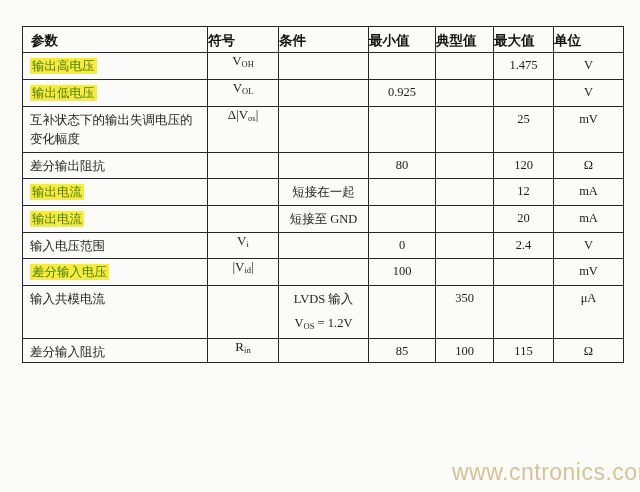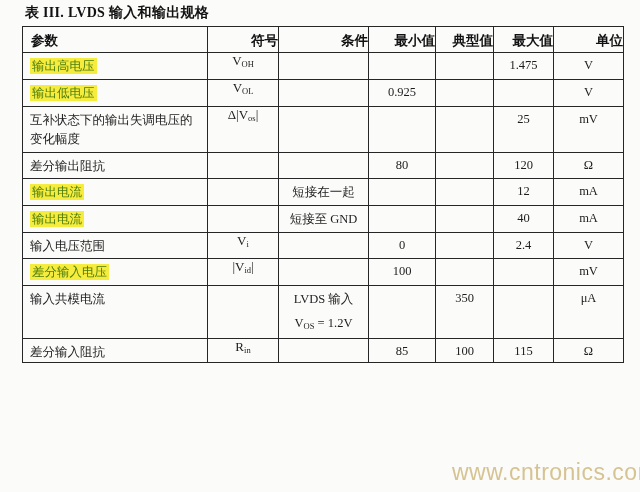--- a/index.html
+++ b/index.html
@@ -20,21 +20,21 @@
   table.spec {
     position:absolute; left:22px; top:26px;
     width:601px; border-collapse:collapse; table-layout:fixed;
   }
   .spec td, .spec th {
     border:1.6px solid #262626;
     vertical-align:top; overflow:hidden;
     padding:0;
   }
   .spec th {
-    font-size:13.5px; font-weight:bold; text-align:right;
+    font-size:13.5px; font-weight:bold; text-align:left;
     padding-top:5px; color:#111;
   }
   .spec th.left { text-align:left; padding-left:8px; }
   td.p { text-align:left; padding:4px 5px 0 7px; font-size:12.5px; line-height:19px; }
   td.s { text-align:center; padding-top:0; font-size:13px; }
   td.c { text-align:center; padding-top:5px; font-size:12.5px; }
   sub { font-size:8.5px; vertical-align:-2px; }
   .hl { background:#f5ec3d; color:#4d7c0f; padding:1px 2px; }
   .h26{height:26px} .h27{height:27px} .h28{height:28px}
   .h46{height:46px} .h53{height:53px} .h24{height:24px}
@@ -45,21 +45,20 @@
     font-size:23px; letter-spacing:.5px;
     color:rgba(211,190,137,.92);
     z-index:5; white-space:nowrap;
   }
 </style>
 </head>
 <body>
 
 <div class="page">
 
-  <div class="title">表 III. LVDS 输入和输出规格</div>
 
   <table class="spec">
     <colgroup>
       <col style="width:185px">
         <col style="width:71px">
         <col style="width:90px">
       <col style="width:67px">
         <col style="width:58px">
         <col style="width:60px">
       <col style="width:70px">
@@ -128,21 +127,21 @@
       <td class="c"><span>12</span></td>
       <td class="c"><span>mA</span></td>
     </tr>
 
     <tr class="h27">
       <td class="p"><span class="hl">输出电流</span></td>
       <td class="s"><span></span><span></span><sub></sub><span></span></td>
       <td class="c"><span>短接至 GND</span></td>
       <td class="c"><span></span></td>
       <td class="c"><span></span></td>
-      <td class="c"><span>40</span></td>
+      <td class="c"><span>20</span></td>
       <td class="c"><span>mA</span></td>
     </tr>
 
     <tr class="h26">
       <td class="p"><span>输入电压范围</span></td>
       <td class="s"><span></span><span>V</span><sub>i</sub><span></span></td>
       <td class="c"><span></span></td>
       <td class="c"><span>0</span></td>
       <td class="c"><span></span></td>
       <td class="c"><span>2.4</span></td>

